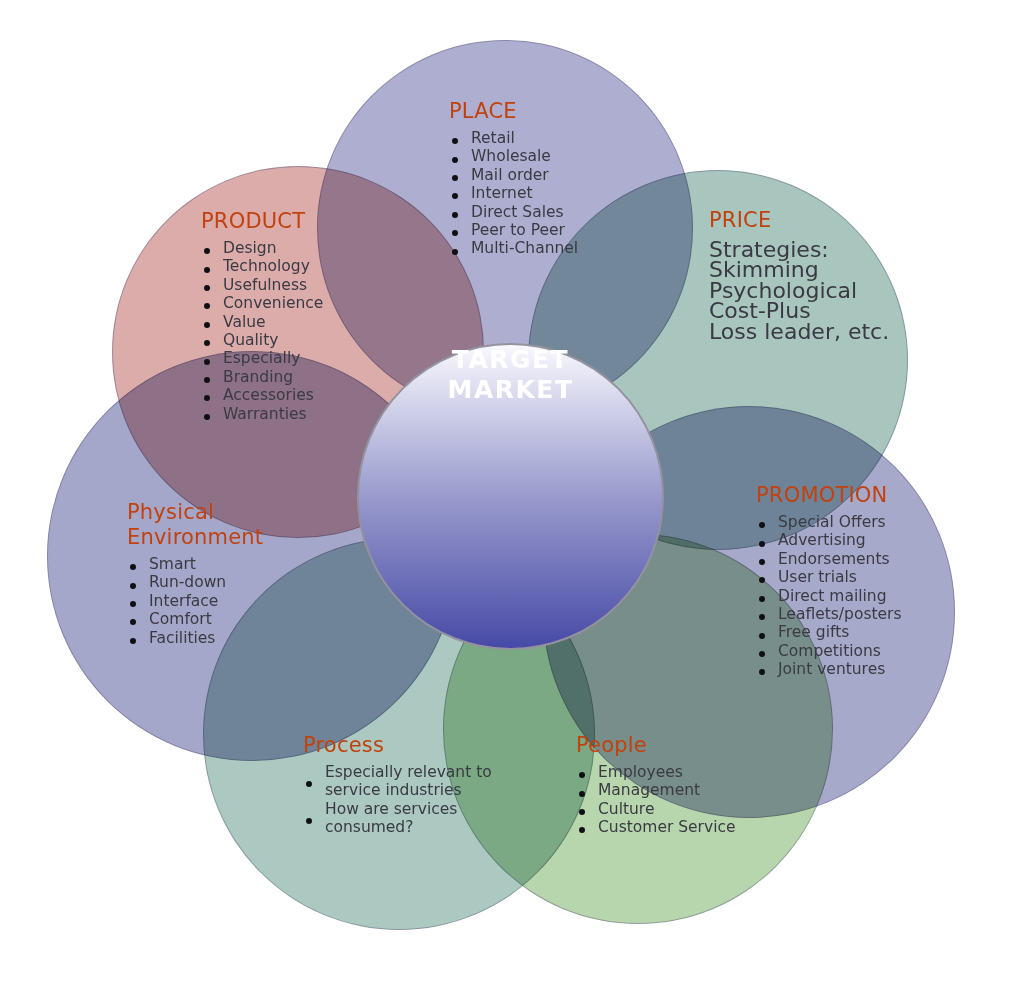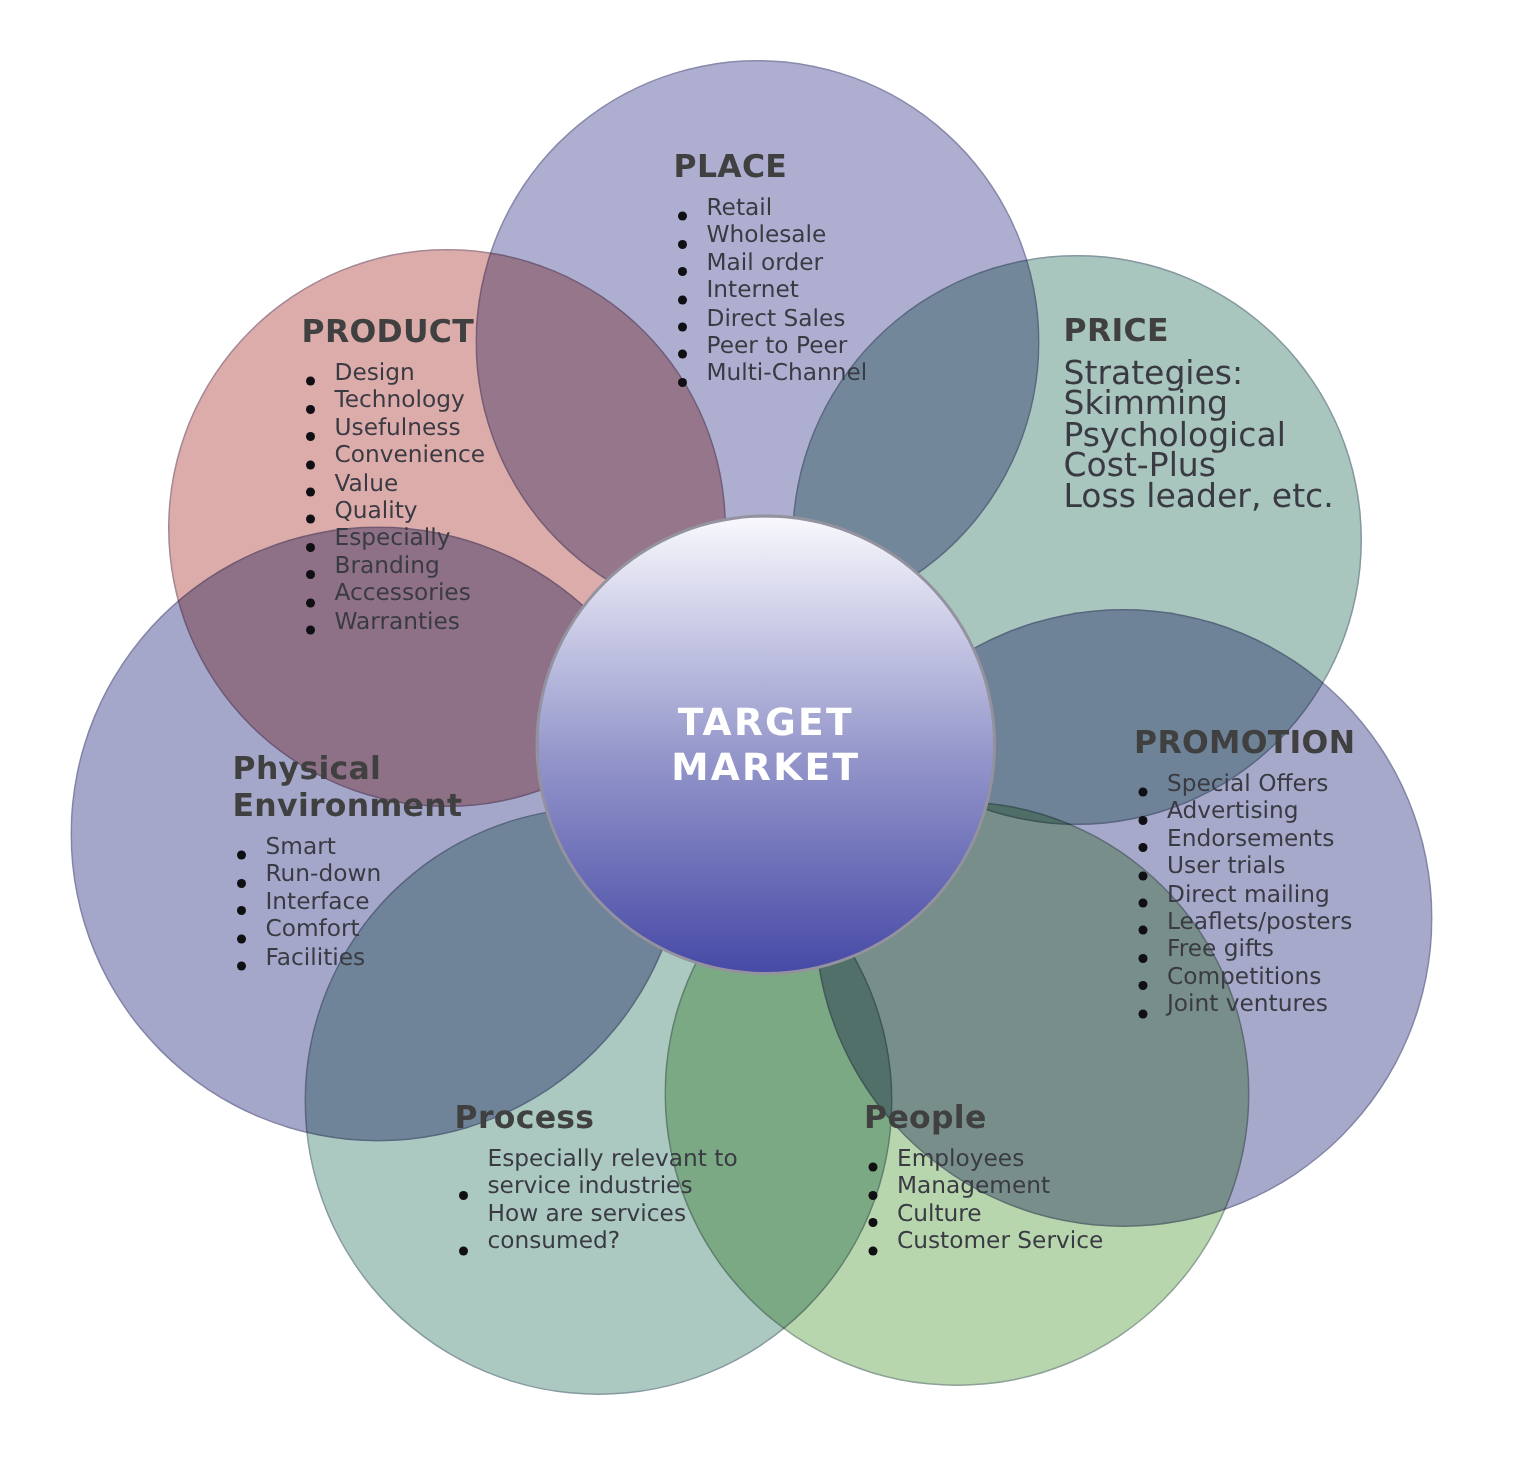--- a/index.html
+++ b/index.html
@@ -23,51 +23,51 @@
   #p-promotion  { left:543px; top:406px; width:412px; height:412px; }
   #p-people     { left:443px; top:534px; width:390px; height:390px; }
   #p-process    { left:203px; top:538px; width:392px; height:392px; }
   #p-physical   { left:47px;  top:351px; width:410px; height:410px; }
   #p-product    { left:112px; top:166px; width:372px; height:372px; }
 
   
   .center-circle {
     position:absolute; left:357px; top:343px; width:307px; height:307px;
     border-radius:50%; border:2px solid #94929f; box-sizing:border-box;
-    z-index:2; display:flex; align-items:center; justify-content:center;
+    z-index:2; display:flex; justify-content:center;
   }
   .center-label {
     text-align:center; font-weight:bold; font-size:25px; line-height:30px;
     letter-spacing:1.5px; color:#ffffff;
   }
   .center-label span { display:block; }
 
   
   .tblock { position:absolute; z-index:3; }
   .title {
-    font-weight:bold; color:#404040; font-size:21px; line-height:25px;
+    font-weight:normal; color:#c2410c; font-size:21px; line-height:25px;
     letter-spacing:0.2px;
   }
   .items { margin-top:5px; }
   .item {
-    display:flex; align-items:flex-end;
+    display:flex; align-items:center;
     font-size:15.5px; line-height:18.4px; color:#3a3a43;
   }
   .item .txt { display:block; }
   .dot {
     width:6px; height:6px; border-radius:50%; background:#101014;
     flex:0 0 6px; margin:6px 13px 0 3px;
   }
 
   #t-place     { left:449px; top:99px;  width:230px; }
   #t-price     { left:709px; top:208px; width:212px; }
   #t-promotion { left:756px; top:483px; width:216px; }
   #t-people    { left:576px; top:733px; width:235px; }
   #t-process   { left:303px; top:733px; width:212px; }
-  #t-physical  { left:127px; top:500px; width:185px;margin-left:28px; }
+  #t-physical  { left:127px; top:500px; width:185px; }
   #t-product   { left:201px; top:209px; width:220px; }
 
   
   #t-price .items { margin-top:7px; }
   #t-price .item  { font-size:22px; line-height:20.4px; }
 </style>
 </head>
 <body>
 
 <div class="canvas">

